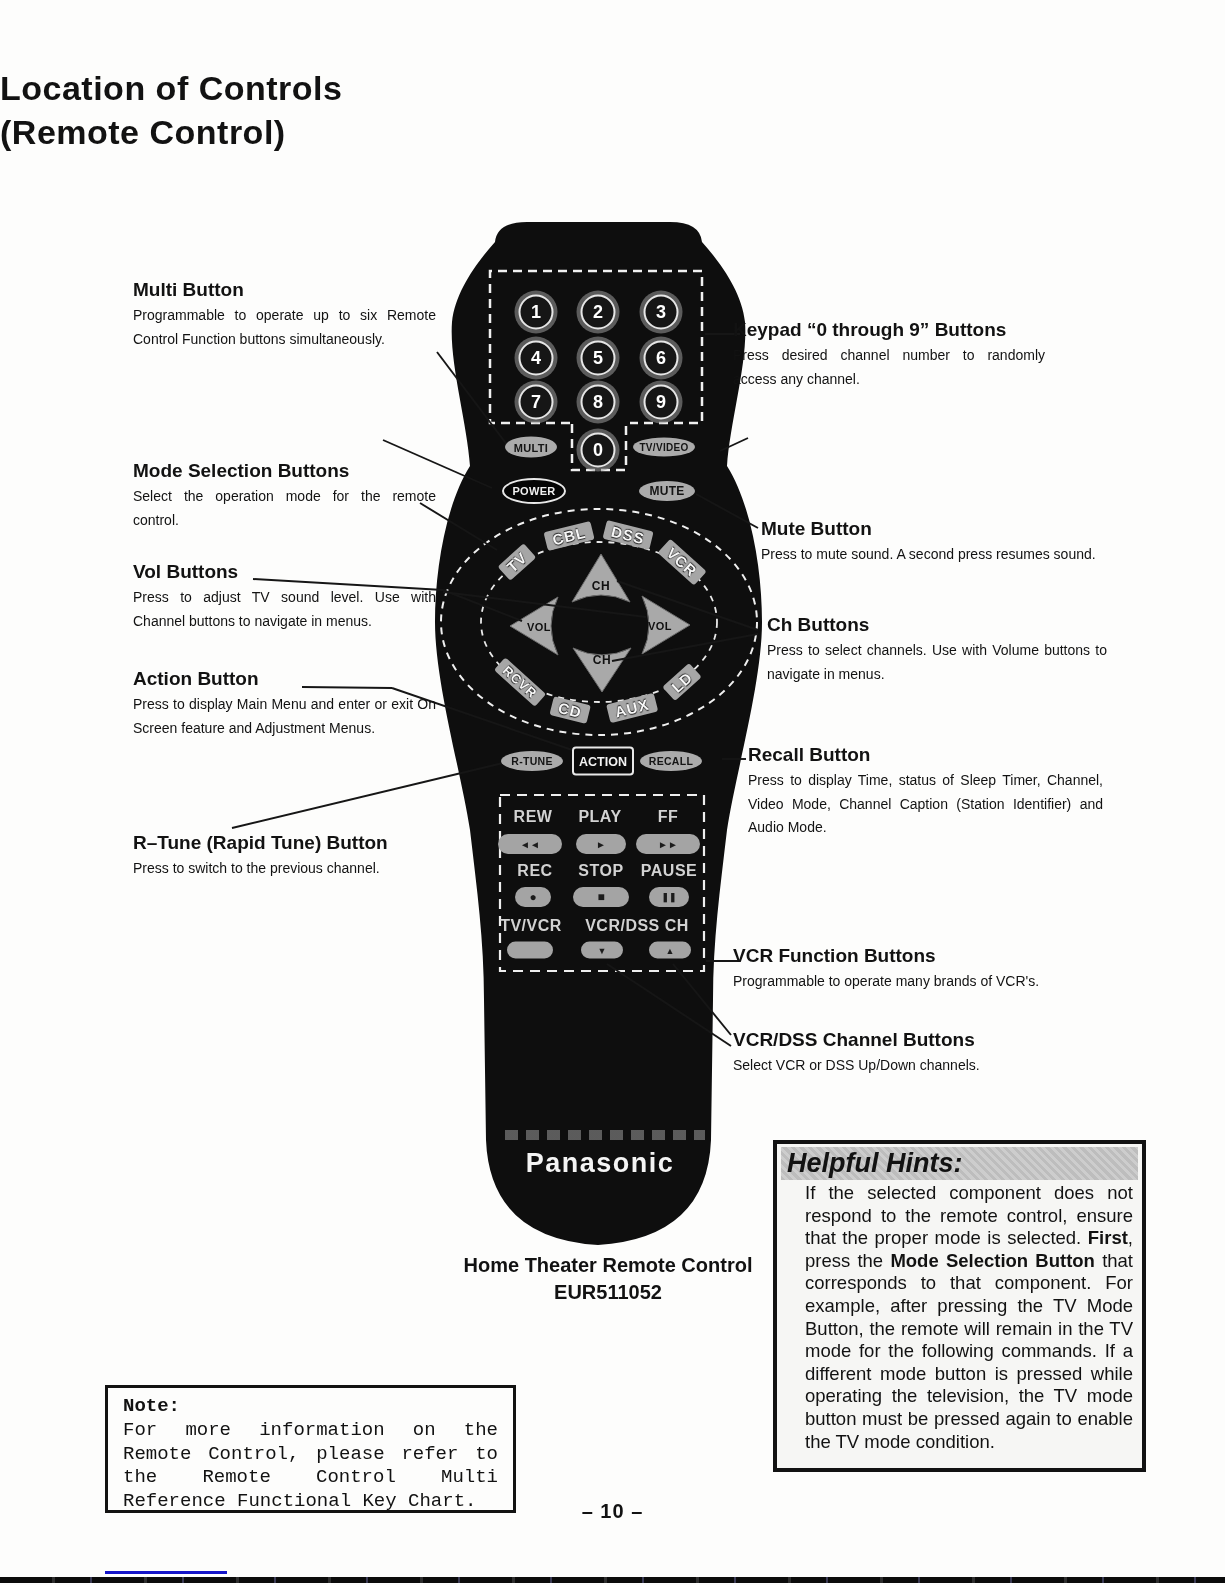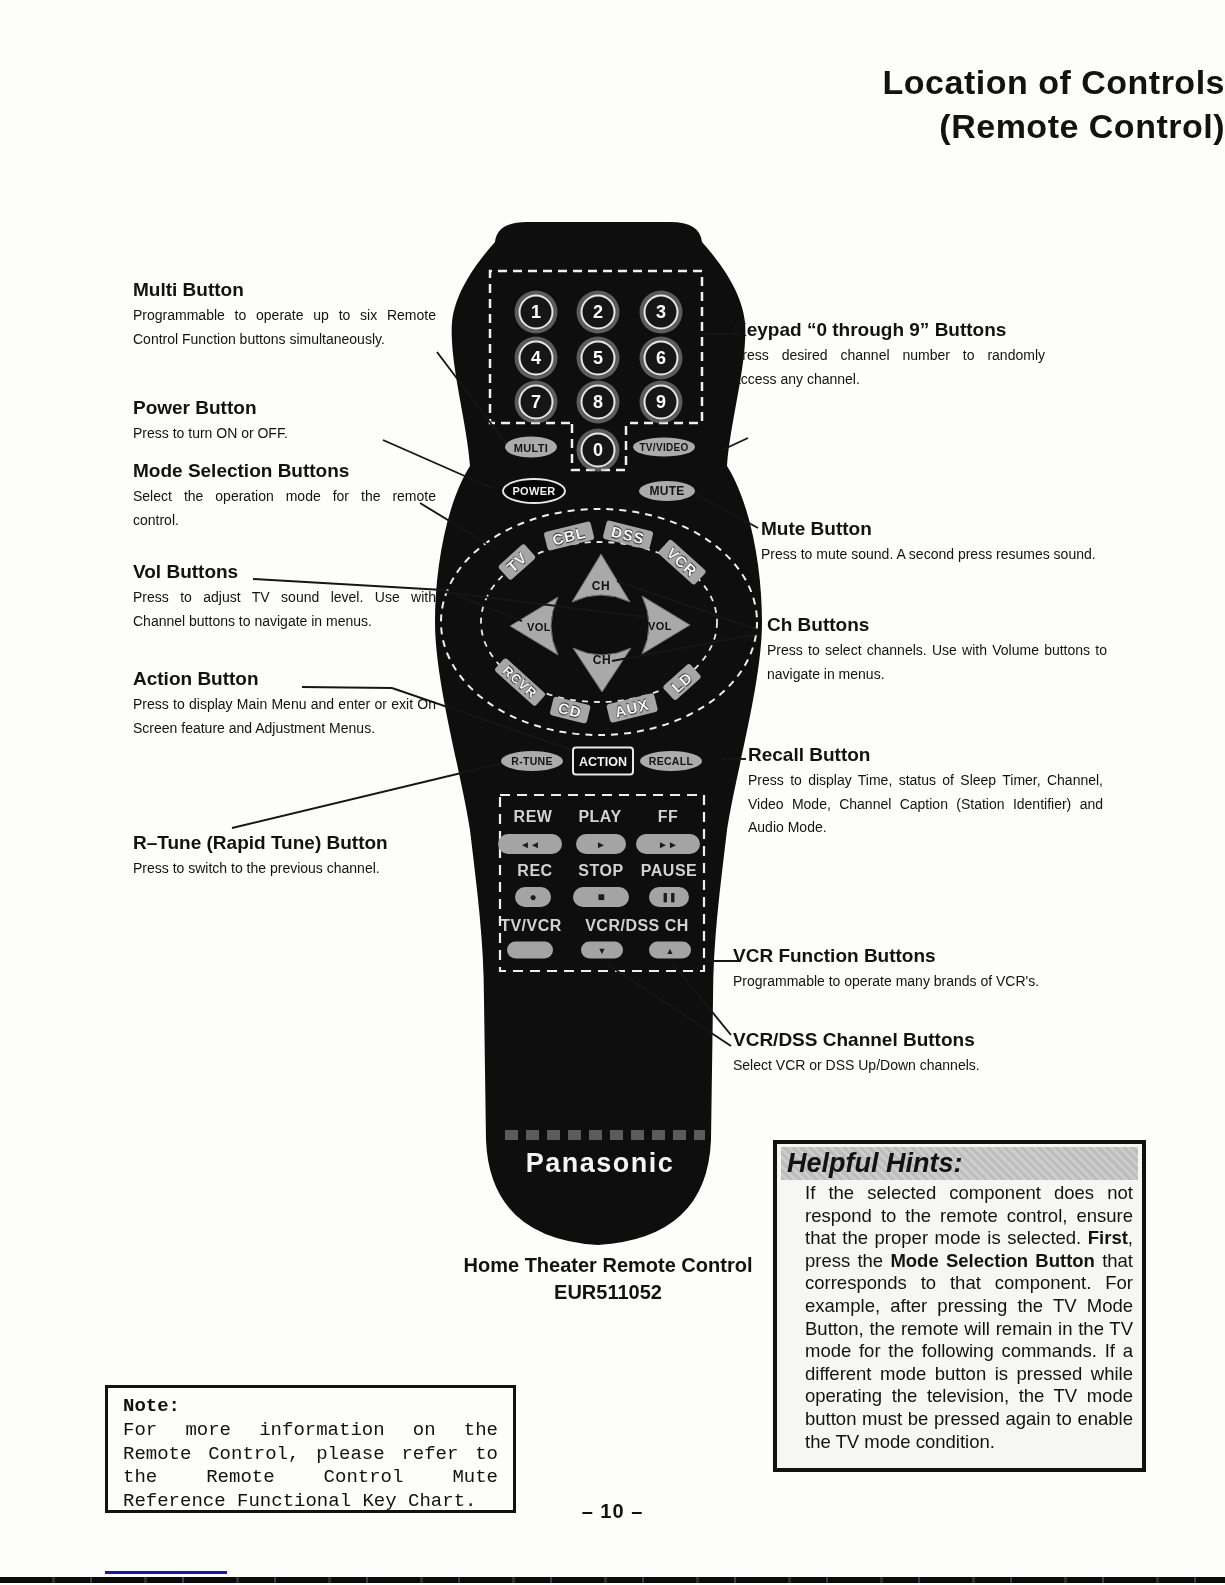--- a/index.html
+++ b/index.html
@@ -2,22 +2,22 @@
 <html><head>
 <meta charset="utf-8">
 <style>
   html,body { margin:0; padding:0; background:#9a9a9a; }
   .page {
     position:relative; width:1225px; height:1585px; margin:0 auto;
     background:#fdfdfc; overflow:hidden;
     font-family:"Liberation Sans", sans-serif; color:#121212;
   }
   .title {
-    position:absolute; top:60px; left:0; width:100%;
-    text-align:right; font-size:34px; font-weight:bold; line-height:44px;
+    position:absolute; top:66px; left:0; width:100%;
+    text-align:left; font-size:34px; font-weight:bold; line-height:44px;
     letter-spacing:0.5px;
   }
   svg.overlay { position:absolute; left:0; top:0; width:1225px; height:1585px; }
 
   .callout { position:absolute; }
   .callout h3 { margin:0 0 3px 0; font-size:19px; font-weight:bold; line-height:23px; }
   .callout p  { margin:0; font-size:14px; line-height:23.5px; text-align:justify; }
 
   
   .digit {
@@ -221,24 +221,20 @@
 
   <div class="caption">
     <div>Home Theater Remote Control</div>
     <div>EUR511052</div>
   </div>
 
   <div class="callout" style="left:133px; top:278px; width:303px;">
     <h3>Multi Button</h3>
     <p>Programmable to operate up to six Remote Control Function buttons simultaneously.</p>
   </div>
-  <div class="callout" style="left:133px; top:396px; width:303px;">
-    <h3>Power Button</h3>
-    <p>Press to turn ON or OFF.</p>
-  </div>
   <div class="callout" style="left:133px; top:459px; width:303px;">
     <h3>Mode Selection Buttons</h3>
     <p>Select the operation mode for the remote control.</p>
   </div>
   <div class="callout" style="left:133px; top:560px; width:303px;">
     <h3>Vol Buttons</h3>
     <p>Press to adjust TV sound level. Use with Channel buttons to navigate in menus.</p>
   </div>
   <div class="callout" style="left:133px; top:831px; width:333px;">
     <h3>R–Tune (Rapid Tune) Button</h3>
@@ -269,21 +265,21 @@
     <h3>VCR Function Buttons</h3>
     <p>Programmable to operate many brands of VCR's.</p>
   </div>
   <div class="callout" style="left:733px; top:1028px; width:390px;">
     <h3>VCR/DSS Channel Buttons</h3>
     <p>Select VCR or DSS Up/Down channels.</p>
   </div>
 
   <div class="note-box">
     <h3>Note:</h3>
-    <p>For more information on the Remote Control, please refer to the Remote Control Mute Reference Functional Key Chart.</p>
+    <p>For more information on the Remote Control, please refer to the Remote Control Multi Reference Functional Key Chart.</p>
   </div>
 
   <div class="hints-box">
     <h3>Helpful Hints:</h3>
     <p><span>If the selected component does not respond to the remote control, ensure that the proper mode is selected. </span><b>First</b><span>, press the </span><b>Mode Selection Button</b><span> that corresponds to that component. For example, after pressing the TV Mode Button, the remote will remain in the TV mode for the following commands. If a different mode button is pressed while operating the television, the TV mode button must be pressed again to enable the TV mode condition.</span></p>
   </div>
 
   <div class="pagenum">– 10 –</div>
   <div class="blue-line"></div>
   <div class="bottom-line"></div>

